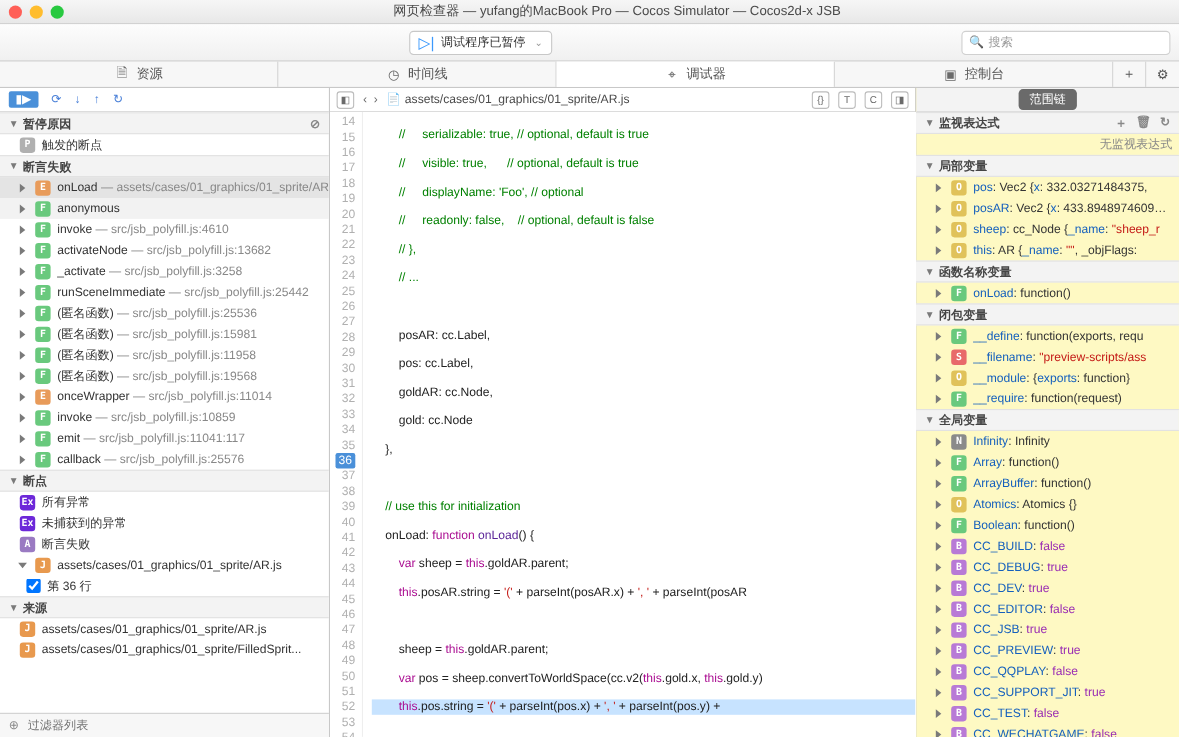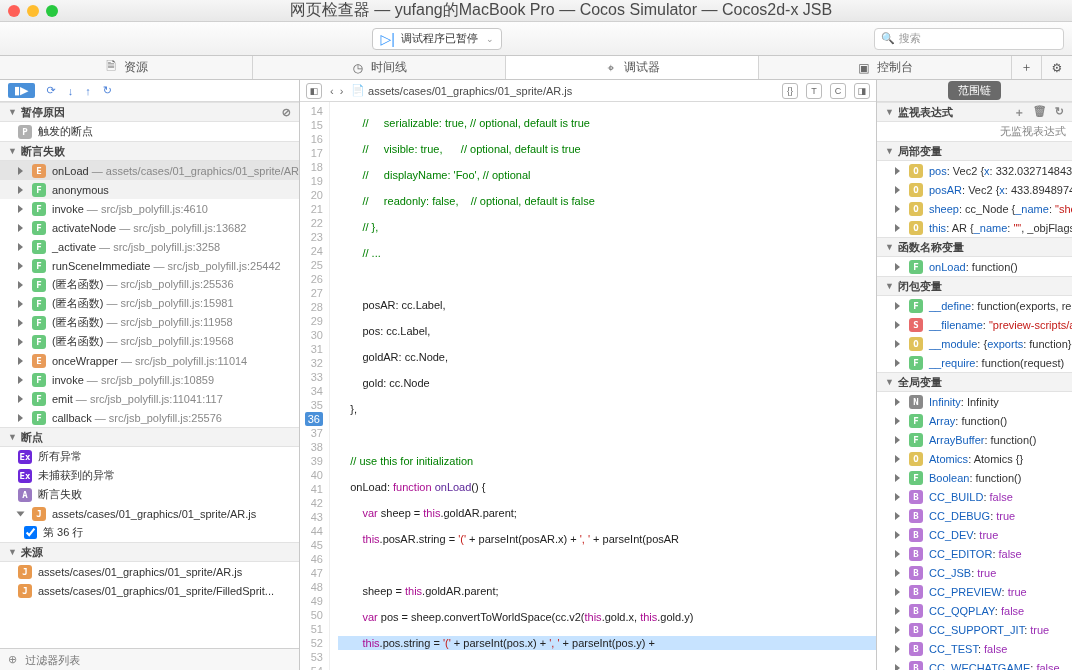--- a/index.html
+++ b/index.html
@@ -1,36 +1,36 @@
 <!DOCTYPE html>
 <html><head>
 <meta charset="utf-8">
 <style>
 * { margin:0; padding:0; box-sizing:border-box; font-family:-apple-system,BlinkMacSystemFont,"Helvetica Neue",Arial,sans-serif; }
 body { width:1072px; height:670px; background:#ececec; font-size:11px; color:#333; overflow:hidden; }
 .titlebar { height:22px; background:linear-gradient(#f6f6f6,#e8e8e8); display:flex; align-items:center; padding:0 8px; border-bottom:1px solid #d0d0d0; }
 .traffic { display:flex; gap:7px; }
 .dot { width:12px; height:12px; border-radius:50%; }
 .red{background:#ff5f57}.yellow{background:#ffbd2e}.green{background:#28c940}
-.title { flex:1; text-align:center; font-size:16px; color:#4a4a4a; }
+.title { flex:1; text-align:center; font-size:12px; color:#4a4a4a; }
 .toolbar { height:34px; background:linear-gradient(#fdfdfd,#f0f0f0); border-bottom:1px solid #c8c8c8; display:flex; align-items:center; padding:0 8px; gap:8px; }
 .tb-center { flex:1; display:flex; justify-content:center; }
 .dbgctrl { display:flex; align-items:center; background:#fff; border:1px solid #c8c8c8; border-radius:4px; height:22px; padding:0 8px; gap:6px; }
 .play-icon{color:#3b99fc;font-size:14px}
 .search { width:190px; height:22px; border:1px solid #d0d0d0; border-radius:4px; background:#fff; display:flex; align-items:center; padding:0 6px; color:#9a9a9a; gap:4px;}
 .tabs { height:24px; display:flex; background:#f7f7f7; border-bottom:1px solid #c8c8c8; }
 .tab { flex:1; display:flex; align-items:center; justify-content:center; gap:6px; border-right:1px solid #d4d4d4; font-size:12px; color:#555;}
 .tab.last{border-right:none}
 .tab.extra{flex:0 0 30px}
 .tab.active{background:#fff}
 .tabicon{width:14px;height:14px;display:inline-flex;align-items:center;justify-content:center;color:#6a6a6a}
 .main { display:flex; height:calc(670px - 22px - 34px - 24px); }
 .left { width:300px; border-right:1px solid #c8c8c8; display:flex; flex-direction:column; background:#fff; overflow:hidden;}
 .center { flex:1; display:flex; flex-direction:column; background:#fff; overflow:hidden;}
-.right { width:196px; border-left:1px solid #c8c8c8; display:flex; flex-direction:column; background:#ffffff; overflow:hidden;}
+.right { width:240px; border-left:1px solid #c8c8c8; display:flex; flex-direction:column; background:#fef9c3; overflow:hidden;}
 .panel-toolbar{height:22px;border-bottom:1px solid #d9d9d9;display:flex;align-items:center;padding:0 8px;gap:12px;color:#4a80d8;}
 .section-header{height:20px;background:#f3f3f3;border-top:1px solid #e2e2e2;border-bottom:1px solid #e2e2e2;display:flex;align-items:center;padding:0 8px;font-weight:600;color:#444;font-size:11px;}
 .section-header .arrow{margin-right:4px;color:#7a7a7a;font-size:9px}
 .section-header .hact{margin-left:auto;display:flex;gap:8px;color:#888;font-size:11px}
 .row{height:19px;display:flex;align-items:center;padding:0 6px 0 18px;gap:6px;white-space:nowrap;overflow:hidden}
 .row.sel1{background:#e4e4e4}
 .row.sel2{background:#f2f2f2}
 .badge{width:14px;height:14px;border-radius:3px;color:#fff;font-size:9px;font-weight:700;display:inline-flex;align-items:center;justify-content:center;flex-shrink:0;font-family:Menlo,monospace;}
 .b-p{background:#b0b0b0}.b-f{background:#69c97d}.b-e{background:#e89b5a}.b-ex{background:#6d28d9}.b-a{background:#9a7ac2}.b-js{background:#e8994e}
 .b-n{background:#8a8a8a}.b-o{background:#e0c25a}.b-b{background:#b87ad6}.b-s{background:#e86a6a}

